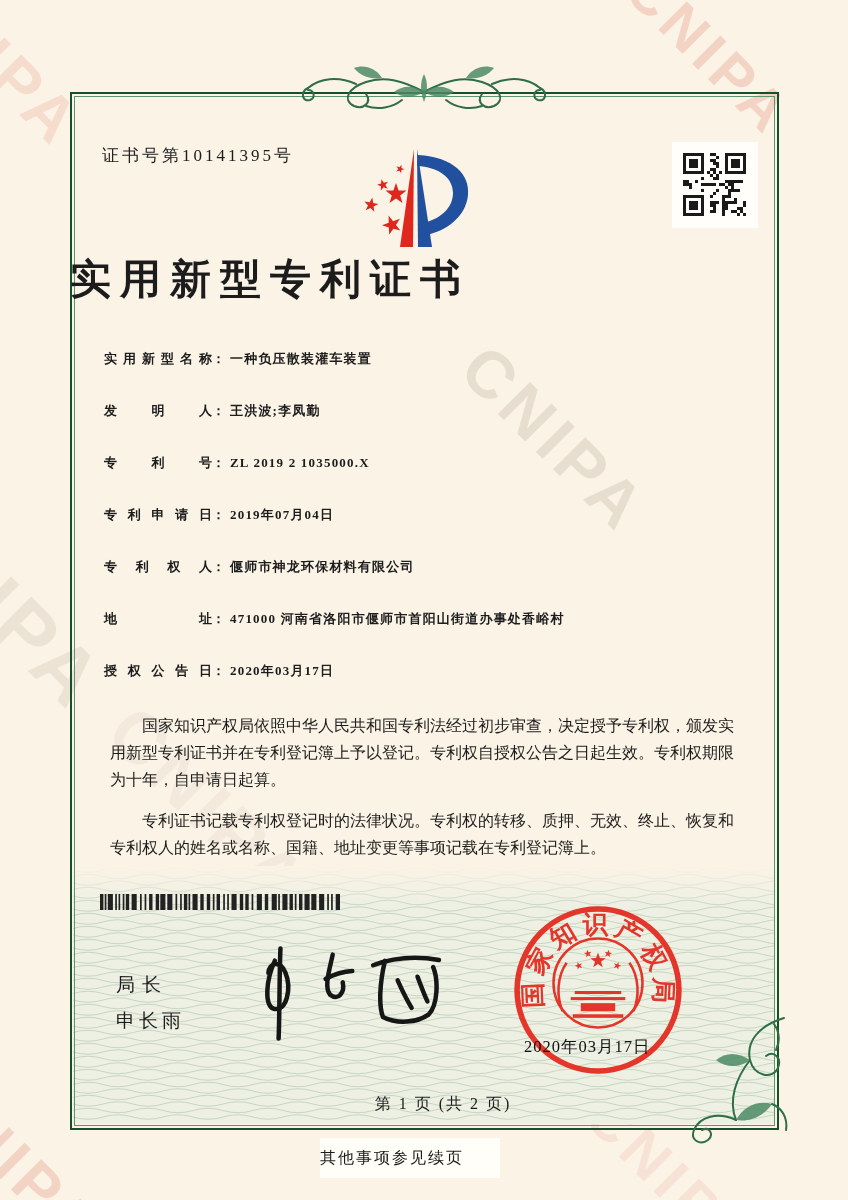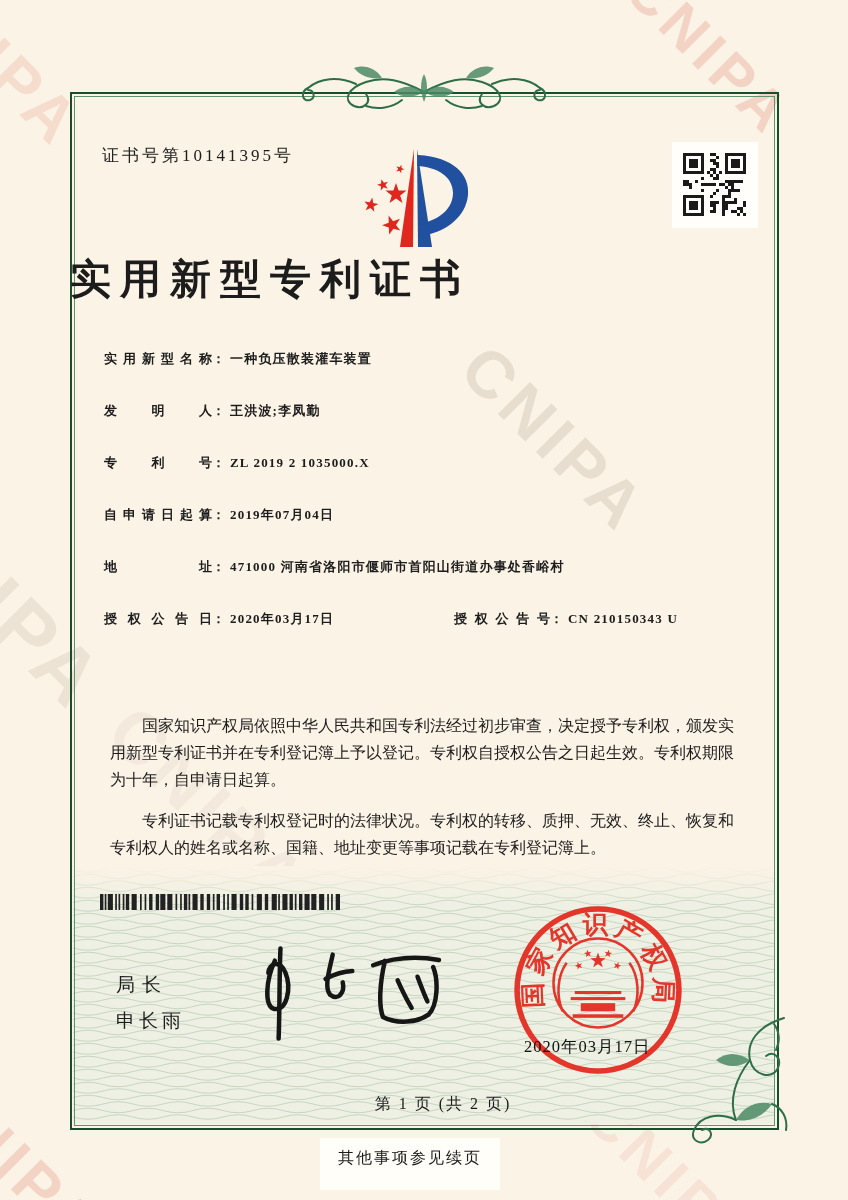--- a/index.html
+++ b/index.html
@@ -53,22 +53,22 @@
   .seal{position:absolute;left:510px;top:902px;z-index:3;opacity:.93;}
   .seal .ring{fill:none;stroke:#e4281e;stroke-width:5.5;}
   .seal text{fill:#e4281e;font-weight:bold;font-size:25px;letter-spacing:5px;
              font-family:"Liberation Serif",serif;}
   .seal .em{stroke:#e4281e;fill:none;stroke-width:2.5;}
   .seal .emf{fill:#e4281e;stroke:none;}
   .seal-date{position:absolute;left:524px;top:1036px;width:160px;font-size:16.5px;
              letter-spacing:1px;color:#111;z-index:4;}
   .pageinfo{position:absolute;left:70px;top:1094px;width:746px;text-align:center;
             font-size:16px;letter-spacing:2px;z-index:3;}
-  .contnote{position:absolute;left:320px;top:1138px;width:180px;height:52px;line-height:40px;
-            background:#fffef8;text-align:center;font-size:16px;letter-spacing:2px;z-index:3;}
+  .contnote{position:absolute;left:320px;top:1138px;width:180px;height:40px;line-height:40px;
+            background:#fffef8;font-size:16px;letter-spacing:2px;z-index:3;}
   .ornament,.flourish{position:absolute;z-index:3;}
   .ornament path,.flourish path{stroke:#2e6e46;fill:none;stroke-width:2;stroke-linecap:round;}
   .ornament .lf,.flourish .lf{fill:#4b8a64;stroke:none;opacity:.85;}
 </style>
 </head>
 <body>
 
 <div>
 
   <div class="wm wm1">CNIPA</div>
@@ -358,30 +358,30 @@
     <div class="row">
       <span class="flabel">实用新型名称</span><span class="fcolon">：</span><span class="fvalue">一种负压散装灌车装置</span>
     </div>
     <div class="row">
       <span class="flabel">发明人</span><span class="fcolon">：</span><span class="fvalue">王洪波;李凤勤</span>
     </div>
     <div class="row">
       <span class="flabel">专利号</span><span class="fcolon">：</span><span class="fvalue">ZL 2019 2 1035000.X</span>
     </div>
     <div class="row">
-      <span class="flabel">自申请日起算</span><span class="fcolon">：</span><span class="fvalue">2019年07月04日</span>
+      <span class="flabel">专利申请日</span><span class="fcolon">：</span><span class="fvalue">2019年07月04日</span>
+    </div>
+    <div class="row">
+      <span class="flabel">专利权人</span><span class="fcolon">：</span><span class="fvalue">偃师市神龙环保材料有限公司</span>
     </div>
     <div class="row">
       <span class="flabel">地址</span><span class="fcolon">：</span><span class="fvalue">471000 河南省洛阳市偃师市首阳山街道办事处香峪村</span>
     </div>
     <div class="row">
       <span class="flabel">授权公告日</span><span class="fcolon">：</span><span class="fvalue">2020年03月17日</span>
-      <span class="gazette">
-        <span class="glabel">授权公告号</span><span class="fcolon">：</span><span class="fvalue">CN 210150343 U</span>
-      </span>
     </div>
   </div>
 
   <div class="bodytext">
     <p>国家知识产权局依照中华人民共和国专利法经过初步审查，决定授予专利权，颁发实用新型专利证书并在专利登记簿上予以登记。专利权自授权公告之日起生效。专利权期限为十年，自申请日起算。</p>
     <p>专利证书记载专利权登记时的法律状况。专利权的转移、质押、无效、终止、恢复和专利权人的姓名或名称、国籍、地址变更等事项记载在专利登记簿上。</p>
   </div>
 
   <svg class="barcode" id="barcode" width="240" height="16">
       <rect x="0.0" y="0" width="3.4" height="16"></rect>

